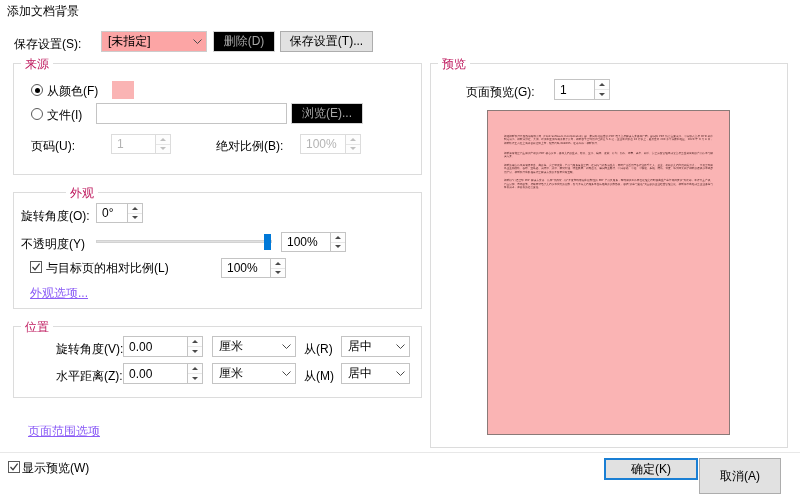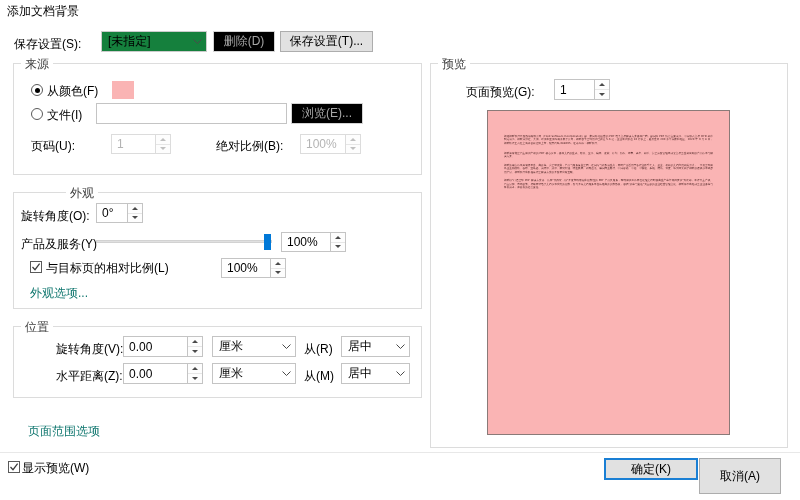--- a/index.html
+++ b/index.html
@@ -12,21 +12,21 @@
   }
   .titlebar{position:absolute;left:0;top:0;width:800px;height:22px;padding-left:44px;}
   .title-text{position:absolute;left:7px;top:3px;font-size:12px;color:#000;}
   .close-btn{position:absolute;right:6px;top:2px;width:20px;height:18px;
     display:flex;align-items:center;justify-content:center;color:#222;font-size:13px;line-height:1;}
   .close-btn svg{display:block;}
 
   
   .lbl{position:absolute;font-size:12px;color:#000;white-space:nowrap;}
 
-  .combo{position:absolute;box-sizing:border-box;border:1px solid #ccc;background:#15803d;
+  .combo{position:absolute;box-sizing:border-box;border:1px solid #ccc;background:#fca5a5;
     display:flex;align-items:center;}
   .combo .cv{padding-left:6px;font-size:12px;color:#000;flex:1;white-space:nowrap;overflow:hidden;}
   .combo .arrow{width:18px;display:flex;align-items:center;justify-content:center;}
   .chev{width:9px;height:5px;}
 
   .btn{position:absolute;box-sizing:border-box;border:1px solid #adadad;background:#e1e1e1;
     font-size:12px;color:#000;display:flex;align-items:center;justify-content:center;white-space:nowrap;}
   .btn.disabled{color:#a6a6a6;border-color:#d3d3d3;background:#000000;}
   .btn.default{border:1px solid #1a7fd4;box-shadow:0 0 0 1px #1a7fd4 inset;background:#e1e1e1;}
 
@@ -40,33 +40,33 @@
   .spinbtns span{flex:1;display:flex;align-items:center;justify-content:center;}
   .spinbtns span:first-child{border-bottom:1px solid #e6e6e6;}
   .tri{width:0;height:0;border-left:3px solid transparent;border-right:3px solid transparent;}
   .tri.up{border-bottom:3px solid #4a4a4a;}
   .tri.dn{border-top:3px solid #4a4a4a;}
   .tri.up.dis{border-bottom-color:#c0c0c0;}
   .tri.dn.dis{border-top-color:#c0c0c0;}
 
   
   .group{position:absolute;box-sizing:border-box;border:1px solid #dcdcdc;}
-  .group-title{position:absolute;background:#fff;padding:0 4px;font-size:12px;color:#404040;}
+  .group-title{position:absolute;background:#fff;padding:0 4px;font-size:12px;color:#be185d;}
 
   
   .radio{position:absolute;width:12px;height:12px;border-radius:50%;border:1px solid #5a5a5a;background:#fff;
     box-sizing:border-box;}
   .radio.on::after{content:"";position:absolute;left:2.5px;top:2.5px;width:5px;height:5px;border-radius:50%;background:#000;}
   
   .cbx{position:absolute;width:12px;height:12px;border:1px solid #5a5a5a;background:#fff;box-sizing:border-box;}
   .cbx.on svg{position:absolute;left:0px;top:0px;}
 
   .swatch{position:absolute;border:0;}
 
-  .link{position:absolute;font-size:12px;color:#0f766e;cursor:pointer;white-space:nowrap;}
+  .link{position:absolute;font-size:12px;color:#8b5cf6;text-decoration:underline;cursor:pointer;white-space:nowrap;}
 
   
   .slider-track{position:absolute;height:3px;background:#e0e0e0;border:1px solid #d2d2d2;box-sizing:border-box;}
   .slider-thumb{position:absolute;width:7px;height:16px;background:#0078d7;}
 
   
   .page{position:absolute;box-sizing:border-box;border:1px solid #8a7a78;}
   .doc-body{position:absolute;left:0;top:0;right:0;bottom:0;padding:24px 16px 10px 16px;box-sizing:border-box;}
   .doc-p{font-size:2.6px;line-height:3.3px;color:#4a2020;text-align:justify;margin:0 0 5.5px 0;
      font-family:"DejaVu Sans",sans-serif;letter-spacing:0.05px;}
@@ -141,21 +141,21 @@
 <div class="txt" style="left:96px;top:203px;width:32px;height:20px;">0°</div>
 <div class="spinbtns" style="left:128px;top:203px;height:20px;">
   <span>
       <i class="tri up"></i>
     </span>
   <span>
       <i class="tri dn"></i>
     </span>
 </div>
 
-<div class="lbl" style="left:21px;top:236px;">产品及服务(Y)</div>
+<div class="lbl" style="left:21px;top:236px;">不透明度(Y)</div>
 <div class="slider-track" style="left:96px;top:240px;width:176px;"></div>
 <div class="slider-thumb" style="left:264px;top:234px;"></div>
 <div class="txt" style="left:281px;top:232px;width:50px;height:20px;">100%</div>
 <div class="spinbtns" style="left:331px;top:232px;height:20px;">
   <span>
       <i class="tri up"></i>
     </span>
   <span>
       <i class="tri dn"></i>
     </span>

